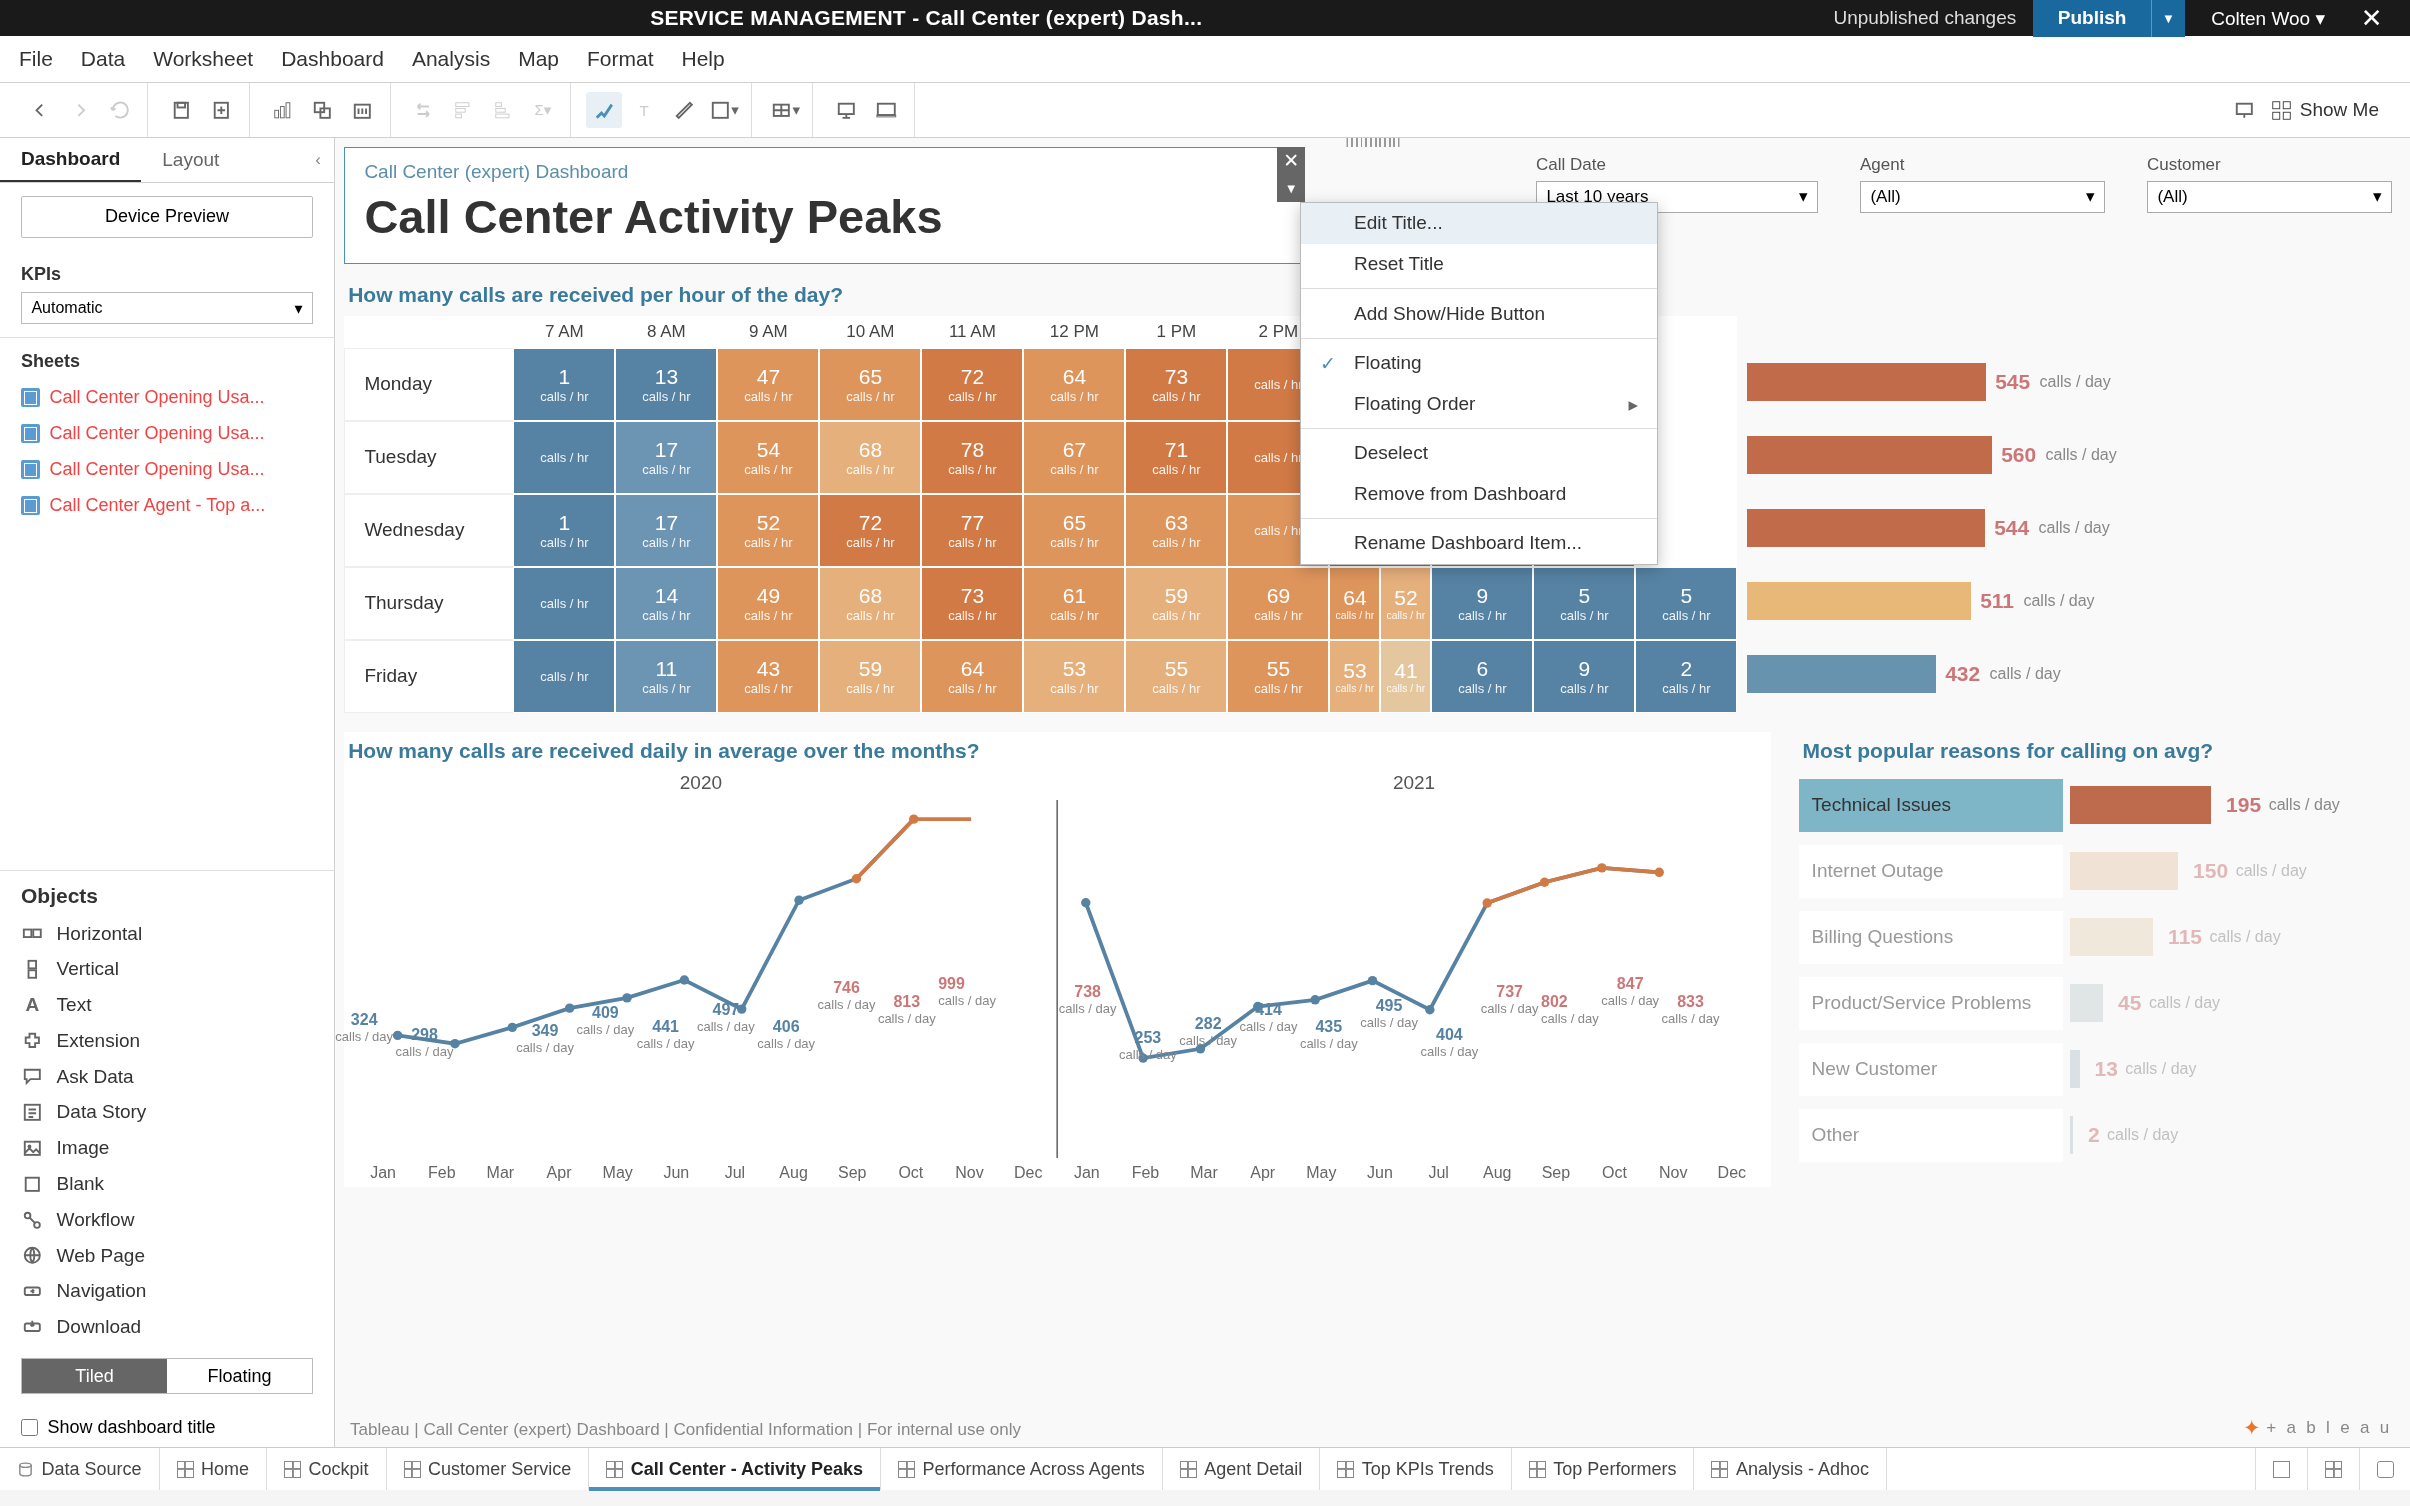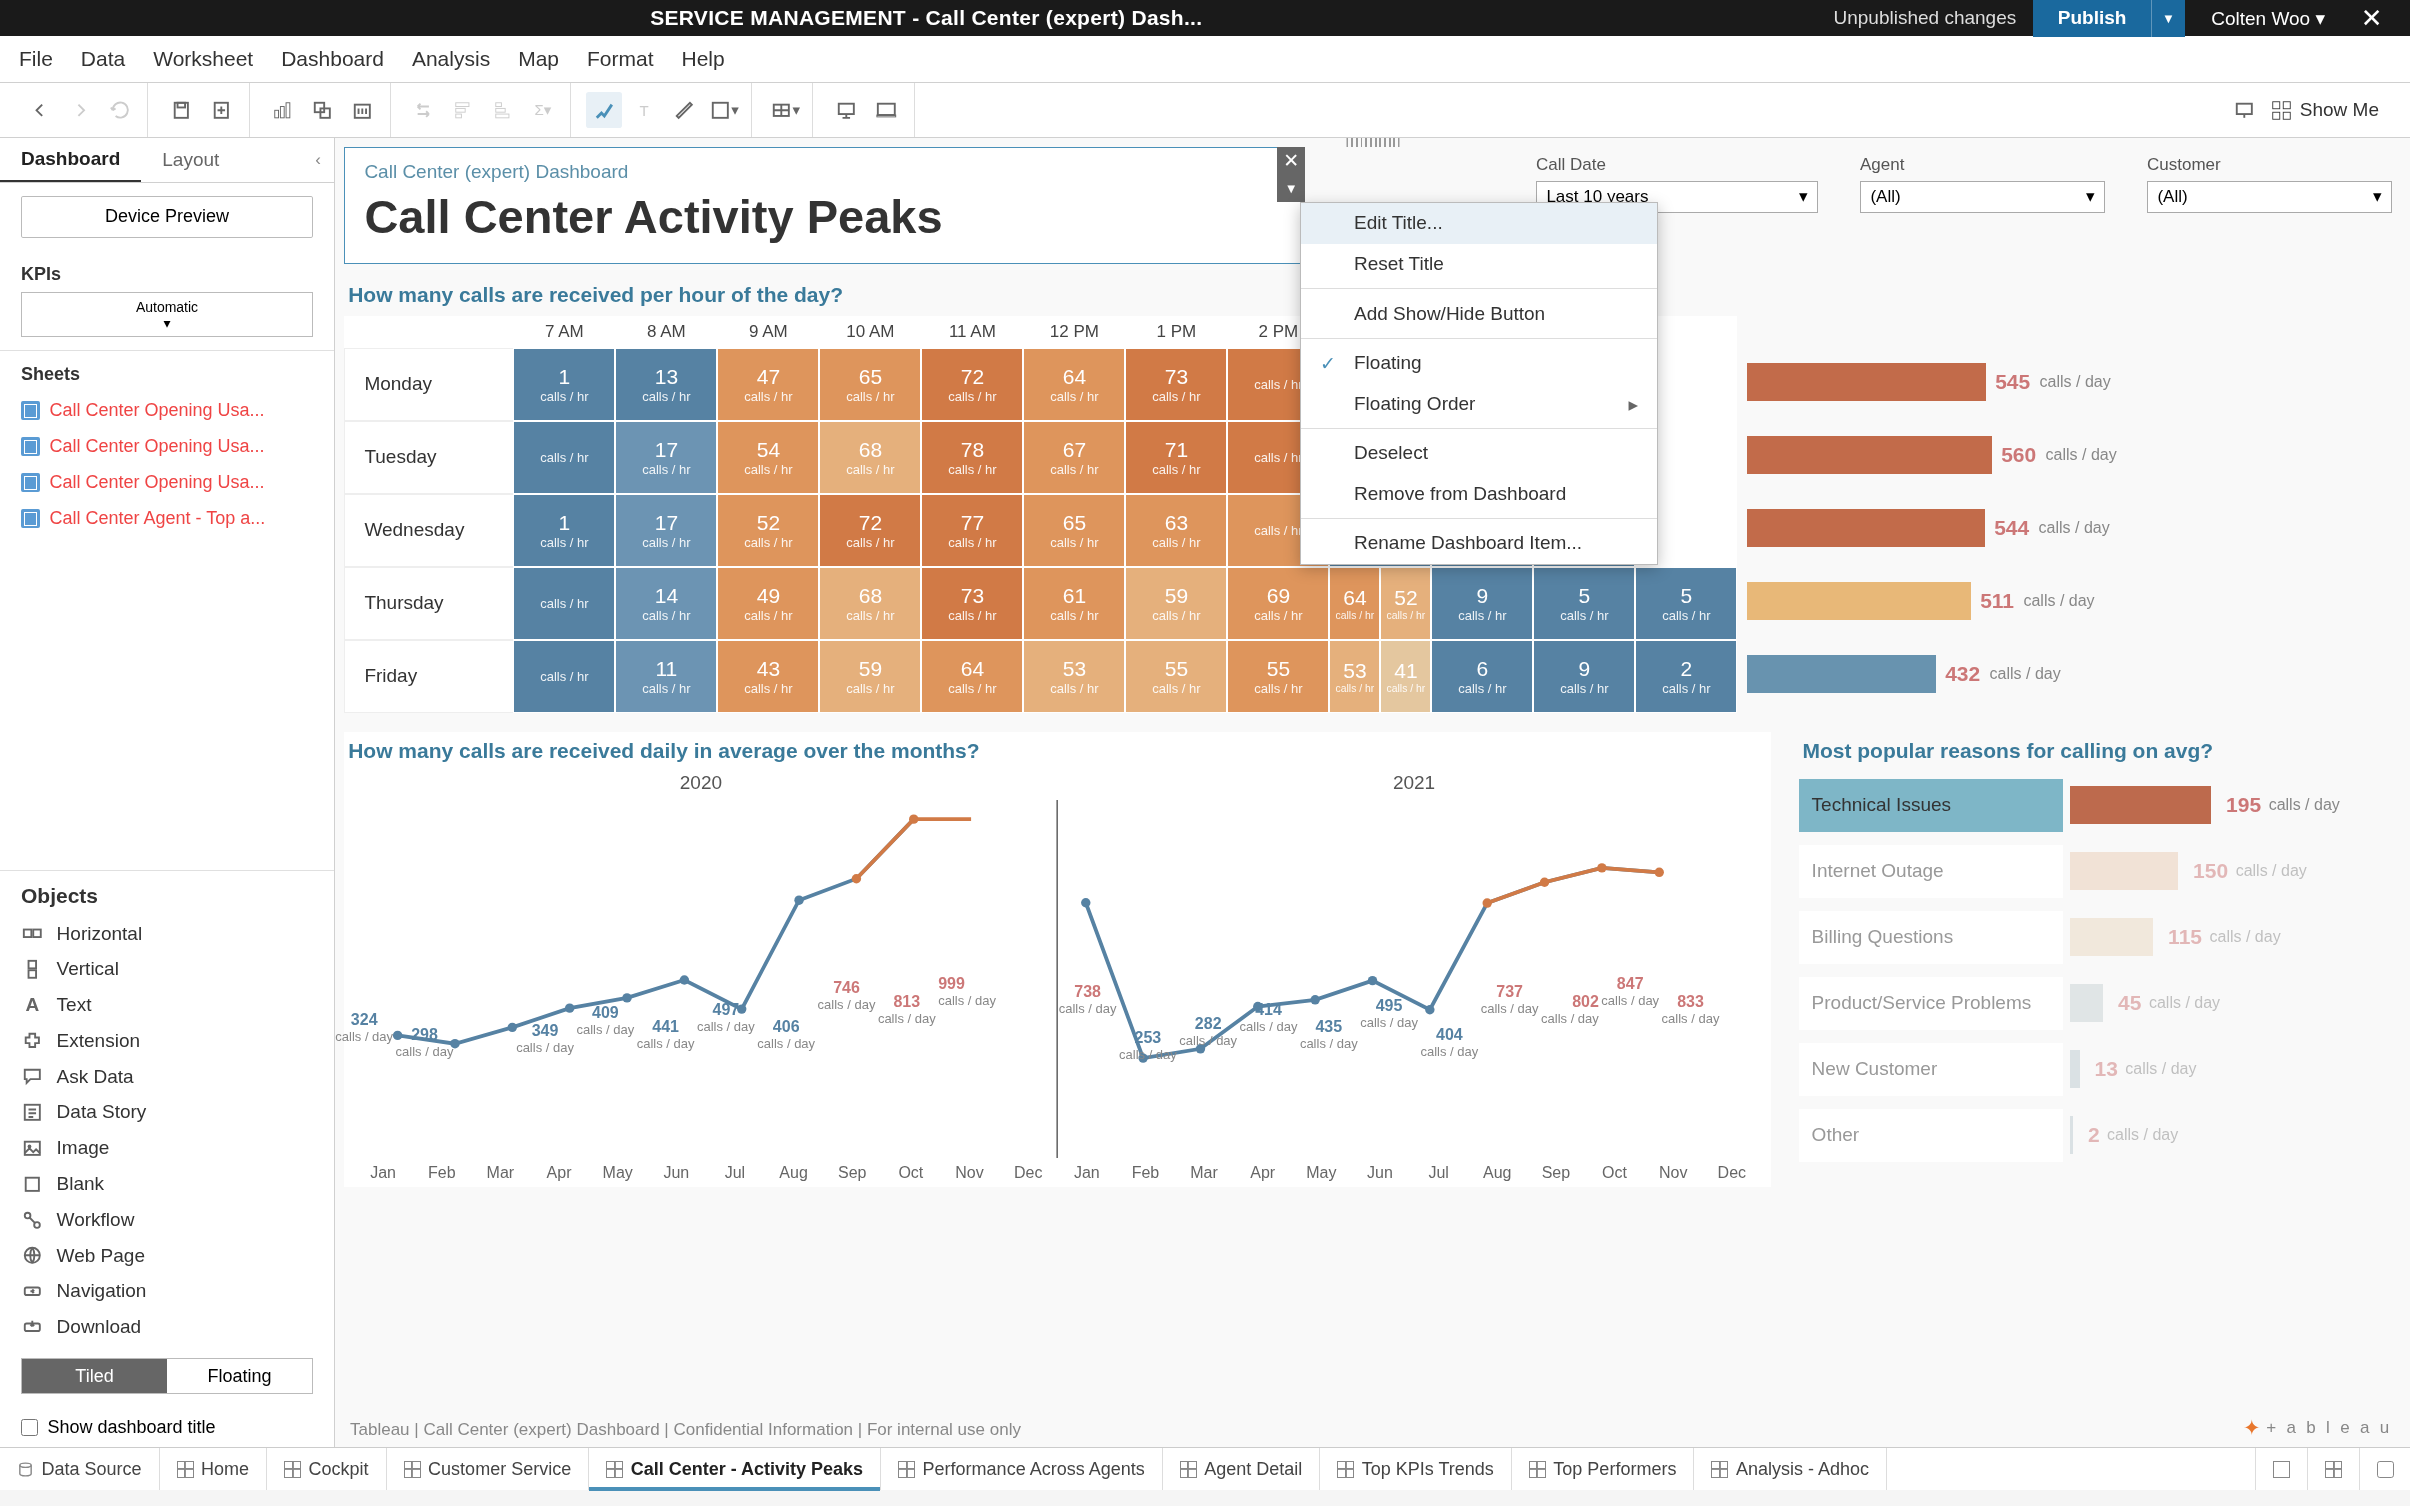--- a/index.html
+++ b/index.html
@@ -32,21 +32,21 @@
 
 
 .main { display: flex; height: calc(100% - 53px - 47px - 55px - 43px); }
 .sidebar { width: 335px; background: #fff; border-right: 0.9px solid #d0d0d0; display: flex; flex-direction: column; }
 .side-tabs { display: flex; border-bottom: 0.9px solid #d0d0d0; height: 45px; align-items: center; }
 .side-tab { padding: 0 21px; font-size: 19px; color: #666; height: 100%; display: flex; align-items: center; cursor: pointer; }
 .side-tab.active { font-weight: 700; color: #222; border-bottom: 2.8px solid #333; }
 .side-collapse { margin-left: auto; padding: 0 13px; color: #888; cursor: pointer; font-size: 17px; }
 .device-preview { margin: 13px 21px; border: 0.9px solid #bbb; background: #fff; padding: 9.4px 0; text-align: center; font-size: 18px; cursor: pointer; border-radius: 1.9px; }
 .side-section-label { font-weight: 700; font-size: 18px; padding: 13px 21px 7.5px; color: #333; }
-.size-select { margin: 0 21px 13px; border: 0.9px solid #bbb; padding: 5.6px 9.4px; font-size: 14px; display: flex; justify-content: space-between; align-items: center; cursor: pointer; flex-direction: column; }
+.size-select { margin: 0 21px 13px; border: 0.9px solid #bbb; padding: 5.6px 9.4px; font-size: 16px; display: flex; justify-content: space-between; align-items: center; cursor: pointer; }
 .sheets-panel { border-top: 0.9px solid #e0e0e0; }
 .sheet-item { display: flex; align-items: center; gap: 9.4px; padding: 7.5px 21px; font-size: 18px; color: #ef4444; cursor: pointer; }
 .sheet-icon { width: 19px; height: 19px; background: #5a9bd4; border-radius: 1.9px; position: relative; }
 .sheet-icon::before { content:''; position:absolute; inset:2.8px; border:0.9px solid #fff; }
 .objects-panel { border-top: 0.9px solid #e0e0e0; margin-top: auto; flex: 0 0 auto; }
 .object-item { display: flex; align-items: center; gap: 13px; padding: 6.6px 21px; font-size: 19px; color: #333; cursor: pointer; }
 .obj-icon { width: 22.6px; height: 22.6px; color: #666; display:flex; align-items:center; justify-content:center; }
 .tile-toggle { display: flex; margin: 13px 21px; border: 0.9px solid #bbb; }
 .tile-toggle div { flex: 1; text-align: center; padding: 6.6px 0; font-size: 18px; cursor: pointer; }
 .tile-toggle div.active { background: #666; color: #fff; }
@@ -893,21 +893,21 @@
               <div style="font-size:13px;color:#888">calls / day</div>
             </div>
             <div style="position:absolute;left:77.47584541062803%;top:63%;transform:translateX(-50%);text-align:center;font-size:16px;color:#5682a3">
               <div style="font-weight:600">404</div>
               <div style="font-size:13px;color:#888">calls / day</div>
             </div>
             <div style="position:absolute;left:81.70289855072464%;top:51%;transform:translateX(-50%);text-align:center;font-size:16px;color:#c77">
               <div style="font-weight:600">737</div>
               <div style="font-size:13px;color:#888">calls / day</div>
             </div>
-            <div style="position:absolute;left:85.92995169082126%;top:54%;transform:translateX(-50%);text-align:right;font-size:16px;color:#c77">
+            <div style="position:absolute;left:85.92995169082126%;top:54%;transform:translateX(-50%);text-align:left;font-size:16px;color:#c77">
               <div style="font-weight:600">802</div>
               <div style="font-size:13px;color:#888">calls / day</div>
             </div>
             <div style="position:absolute;left:90.15700483091788%;top:48.99999999999999%;transform:translateX(-50%);text-align:center;font-size:16px;color:#c77">
               <div style="font-weight:600">847</div>
               <div style="font-size:13px;color:#888">calls / day</div>
             </div>
             <div style="position:absolute;left:94.3840579710145%;top:54%;transform:translateX(-50%);text-align:center;font-size:16px;color:#c77">
               <div style="font-weight:600">833</div>
               <div style="font-size:13px;color:#888">calls / day</div>

